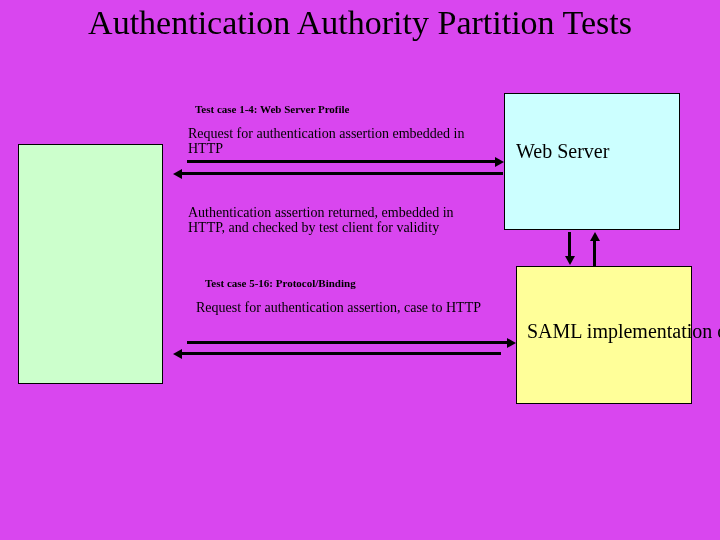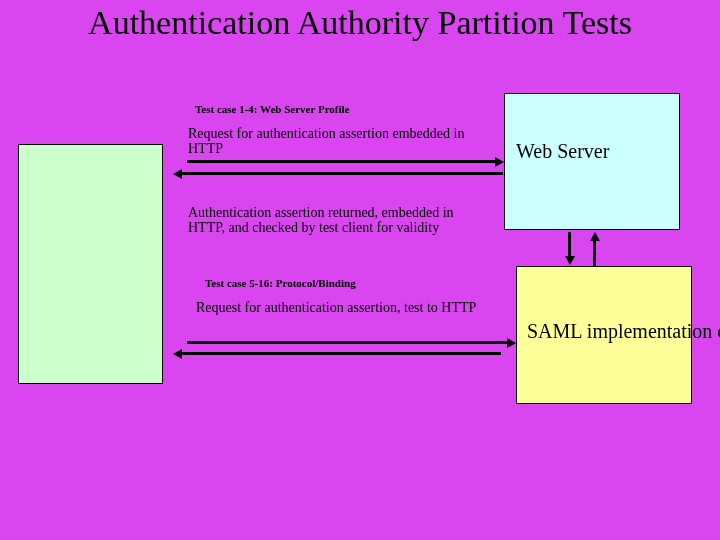--- a/index.html
+++ b/index.html
@@ -197,21 +197,21 @@
   <div class="flow-text" id="tc1-resp">Authentication assertion returned, embedded in HTTP, and checked by test client for validity</div>
 
   <div class="h-arrow" id="arrow1-line"></div>
   <div class="arrowhead-right" id="arrow1-head"></div>
 
   <div class="h-arrow" id="arrow2-line"></div>
   <div class="arrowhead-left" id="arrow2-head"></div>
 
   <div class="tc-header" id="tc2-header">Test case 5-16: Protocol/Binding</div>
 
-  <div class="flow-text" id="tc2-req">Request for authentication assertion, test to HTTP</div>
+  <div class="flow-text" id="tc2-req">Request for authentication assertion, case to HTTP</div>
 
 
   <div class="h-arrow" id="arrow3-line"></div>
   <div class="arrowhead-right" id="arrow3-head"></div>
 
   <div class="h-arrow" id="arrow4-line"></div>
   <div class="arrowhead-left" id="arrow4-head"></div>
 
   <div class="v-arrow" id="vdown-line"></div>
   <div class="arrowhead-down" id="vdown-head"></div>

